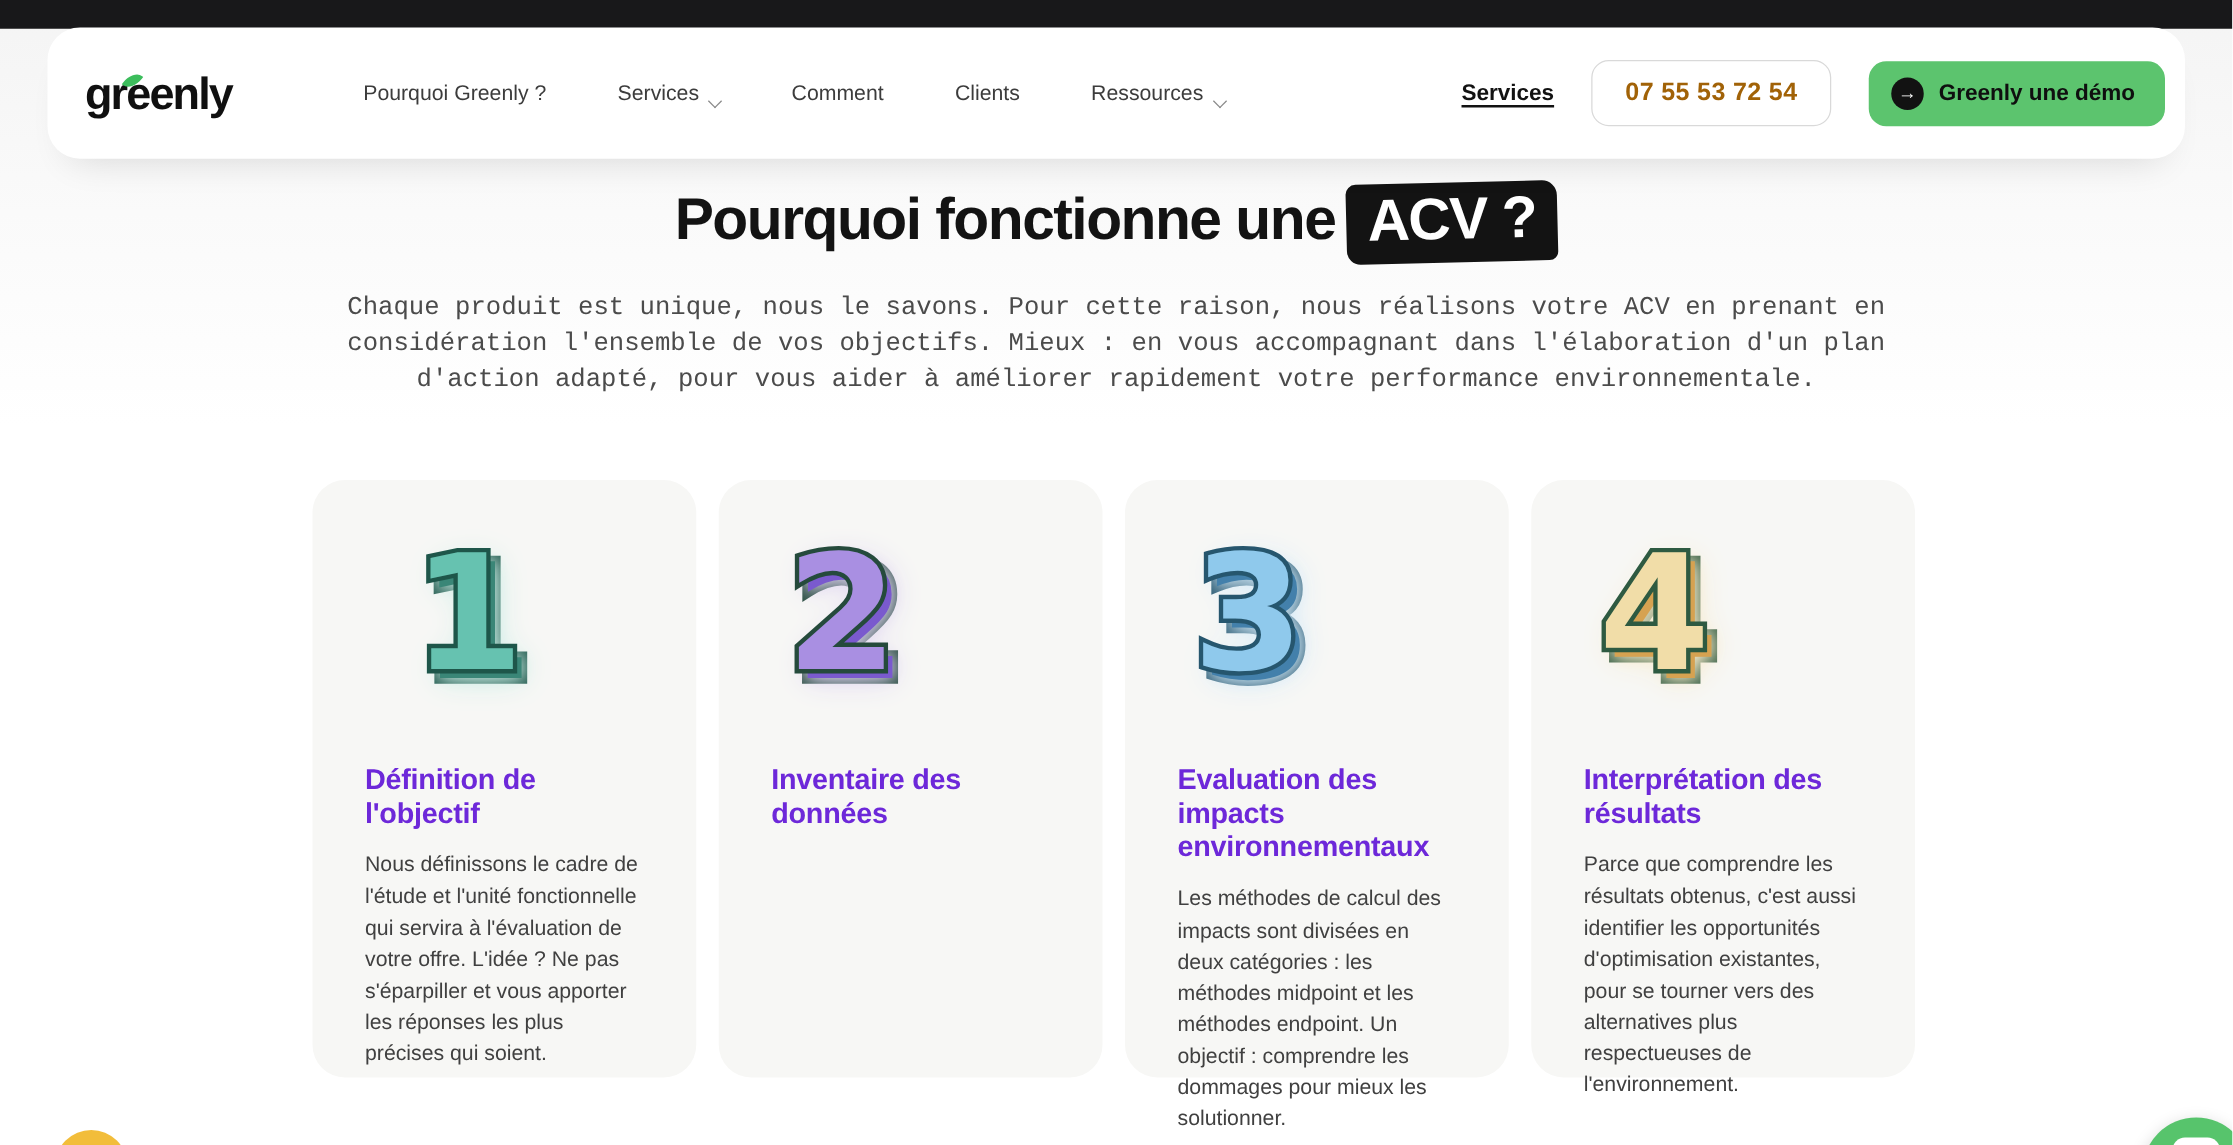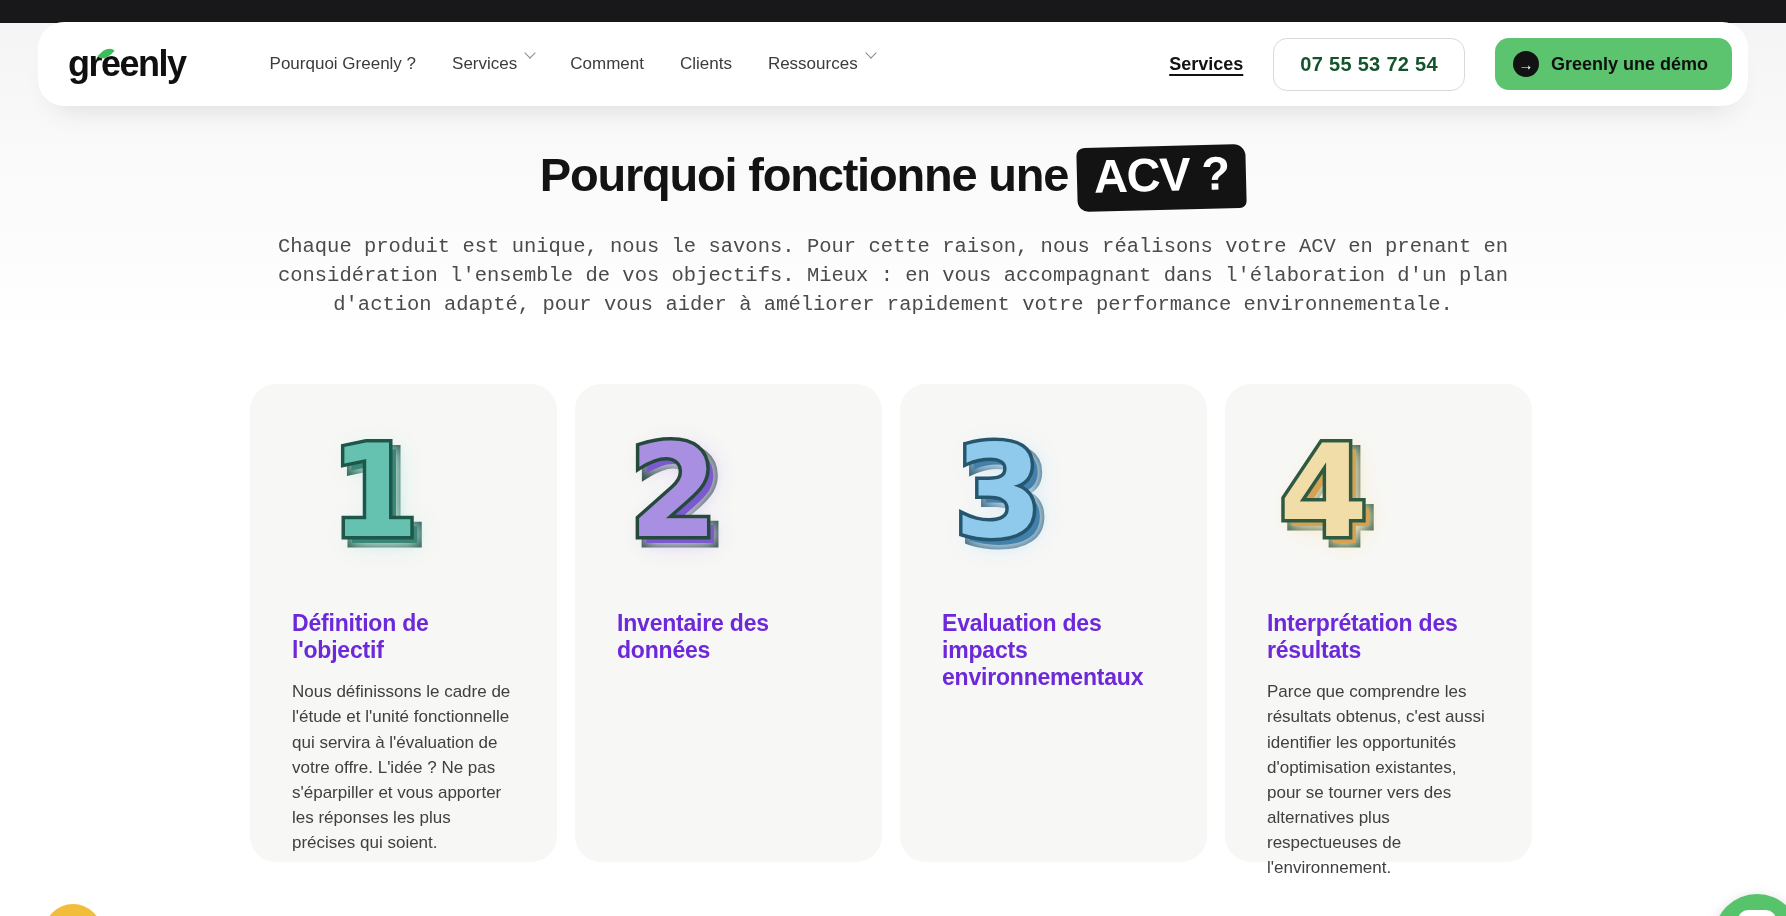--- a/index.html
+++ b/index.html
@@ -9,42 +9,42 @@
   .page {
     position:relative; width:1786px; height:916px; overflow:hidden;
     background:linear-gradient(180deg,#f4f4f4 0px,#fafafa 170px,#ffffff 340px);
   }
 
   
   .topbar { position:absolute; top:0; left:0; width:100%; height:23px; background:#18181a; }
 
   
   .nav {
-    position:absolute; left:38px; top:22px; width:1710px; height:84px;
+    position:absolute; left:38px; top:22px; width:1710px; height:105px;
     background:#ffffff; border-radius:26px; z-index:5;
     display:flex; align-items:center; padding:0 16px 0 30px;
     box-shadow:0 18px 30px -18px rgba(0,0,0,.14);
   }
   .logo { position:relative; font-size:36px; font-weight:800; color:#101010;
           letter-spacing:-1.5px; line-height:1; cursor:pointer; }
   .logo-leaf { position:absolute; left:33px; top:0px; width:10px; height:15px;
                background:#3cbd5c; border-radius:90% 0 90% 0; transform:rotate(38deg); }
 
   .nav-links { display:flex; list-style:none; margin-left:84px; gap:36px; align-items:center; }
-  .nav-links li { display:flex; align-items:flex-start; font-size:17px; font-weight:500;
-                  color:#3c3c3c; cursor:pointer; white-space:nowrap; }
+  .nav-links li { display:flex; align-items:flex-end; font-size:17px; font-weight:500;
+                  color:#3c3c3c; cursor:pointer; white-space:nowrap;margin-left:21px; }
   .chev { display:inline-block; width:8px; height:8px; margin-left:9px; margin-top:-5px;
           border-right:1.8px solid #8a8a8a; border-bottom:1.8px solid #8a8a8a;
           transform:rotate(45deg); }
 
   .nav-right { margin-left:auto; display:flex; align-items:center; gap:30px; }
   .connexion { font-size:18px; font-weight:700; color:#121212; cursor:pointer;
                text-decoration:underline; text-decoration-thickness:2px; text-underline-offset:4px; }
   .phone-btn { border:1px solid #d9d9d9; background:#fff; border-radius:14px;
-               padding:14px 26px; font-size:20px; font-weight:700; color:#14532d;
+               padding:14px 26px; font-size:20px; font-weight:700; color:#a16207;
                letter-spacing:.3px; cursor:pointer; white-space:nowrap;text-align:center; }
   .demo-btn { border:none; border-radius:14px; padding:13px 24px 13px 18px;
               display:flex; align-items:center; gap:12px; font-size:18px; font-weight:700;
               color:#0f0f0f; cursor:pointer; white-space:nowrap;
               font-family:"Liberation Sans", sans-serif; }
   .arrow-circle { width:26px; height:26px; border-radius:50%; background:#121212;
                   color:#ffffff; display:flex; align-items:center; justify-content:center;
                   font-size:15px; line-height:1; }
 
   
@@ -150,20 +150,21 @@
         <span class="num" data-n="2" style="--face: #a98fe2; --side: #7a5ace; --outline: #254a3c; --halo: #ddd2f0;">2</span>
       </div>
       <h3>Inventaire des données</h3>
     </article>
 
     <article class="card">
       <div class="numwrap">
         <span class="num" data-n="3" style="--face: #8fc9ec; --side: #4380ab; --outline: #26566e; --halo: #d2e9f8;">3</span>
       </div>
       <h3>Evaluation des impacts environnementaux</h3>
+      <p>Les méthodes de calcul des impacts sont divisées en deux catégories : les méthodes midpoint et les méthodes endpoint. Un objectif : comprendre les dommages pour mieux les solutionner.</p>
     </article>
 
     <article class="card">
       <div class="numwrap">
         <span class="num" data-n="4" style="--face: #f1dda8; --side: #d6a251; --outline: #2e5a41; --halo: #f6e9c9;">4</span>
       </div>
       <h3>Interprétation des résultats</h3>
       <p>Parce que comprendre les résultats obtenus, c'est aussi identifier les opportunités d'optimisation existantes, pour se tourner vers des alternatives plus respectueuses de l'environnement.</p>
     </article>
 

